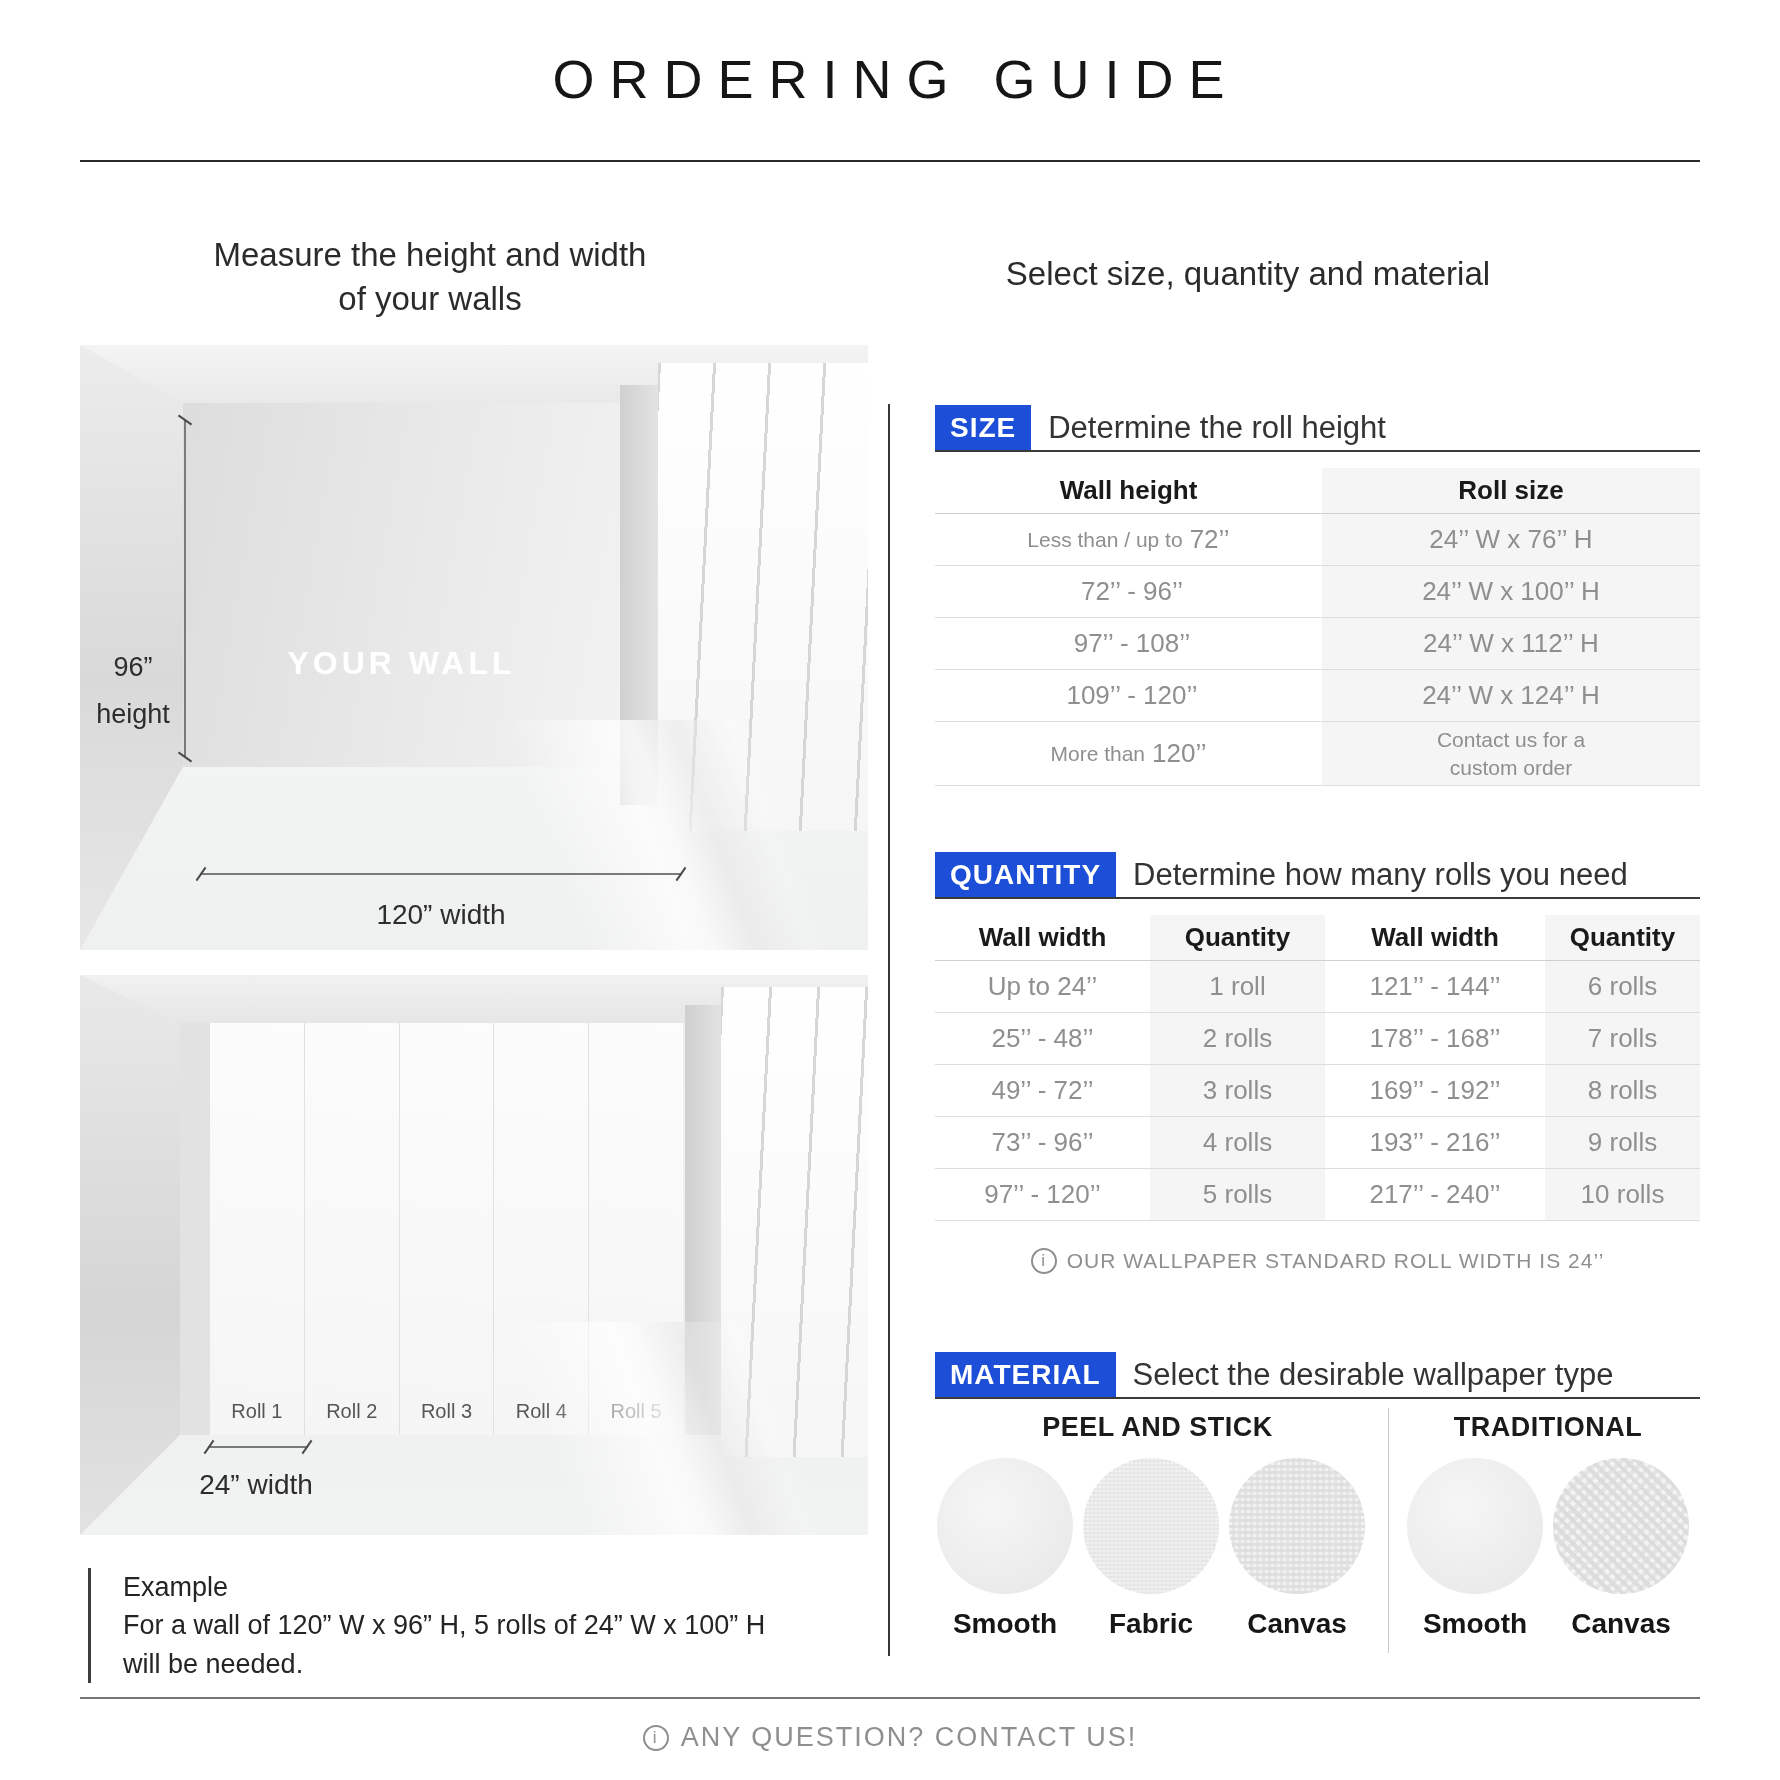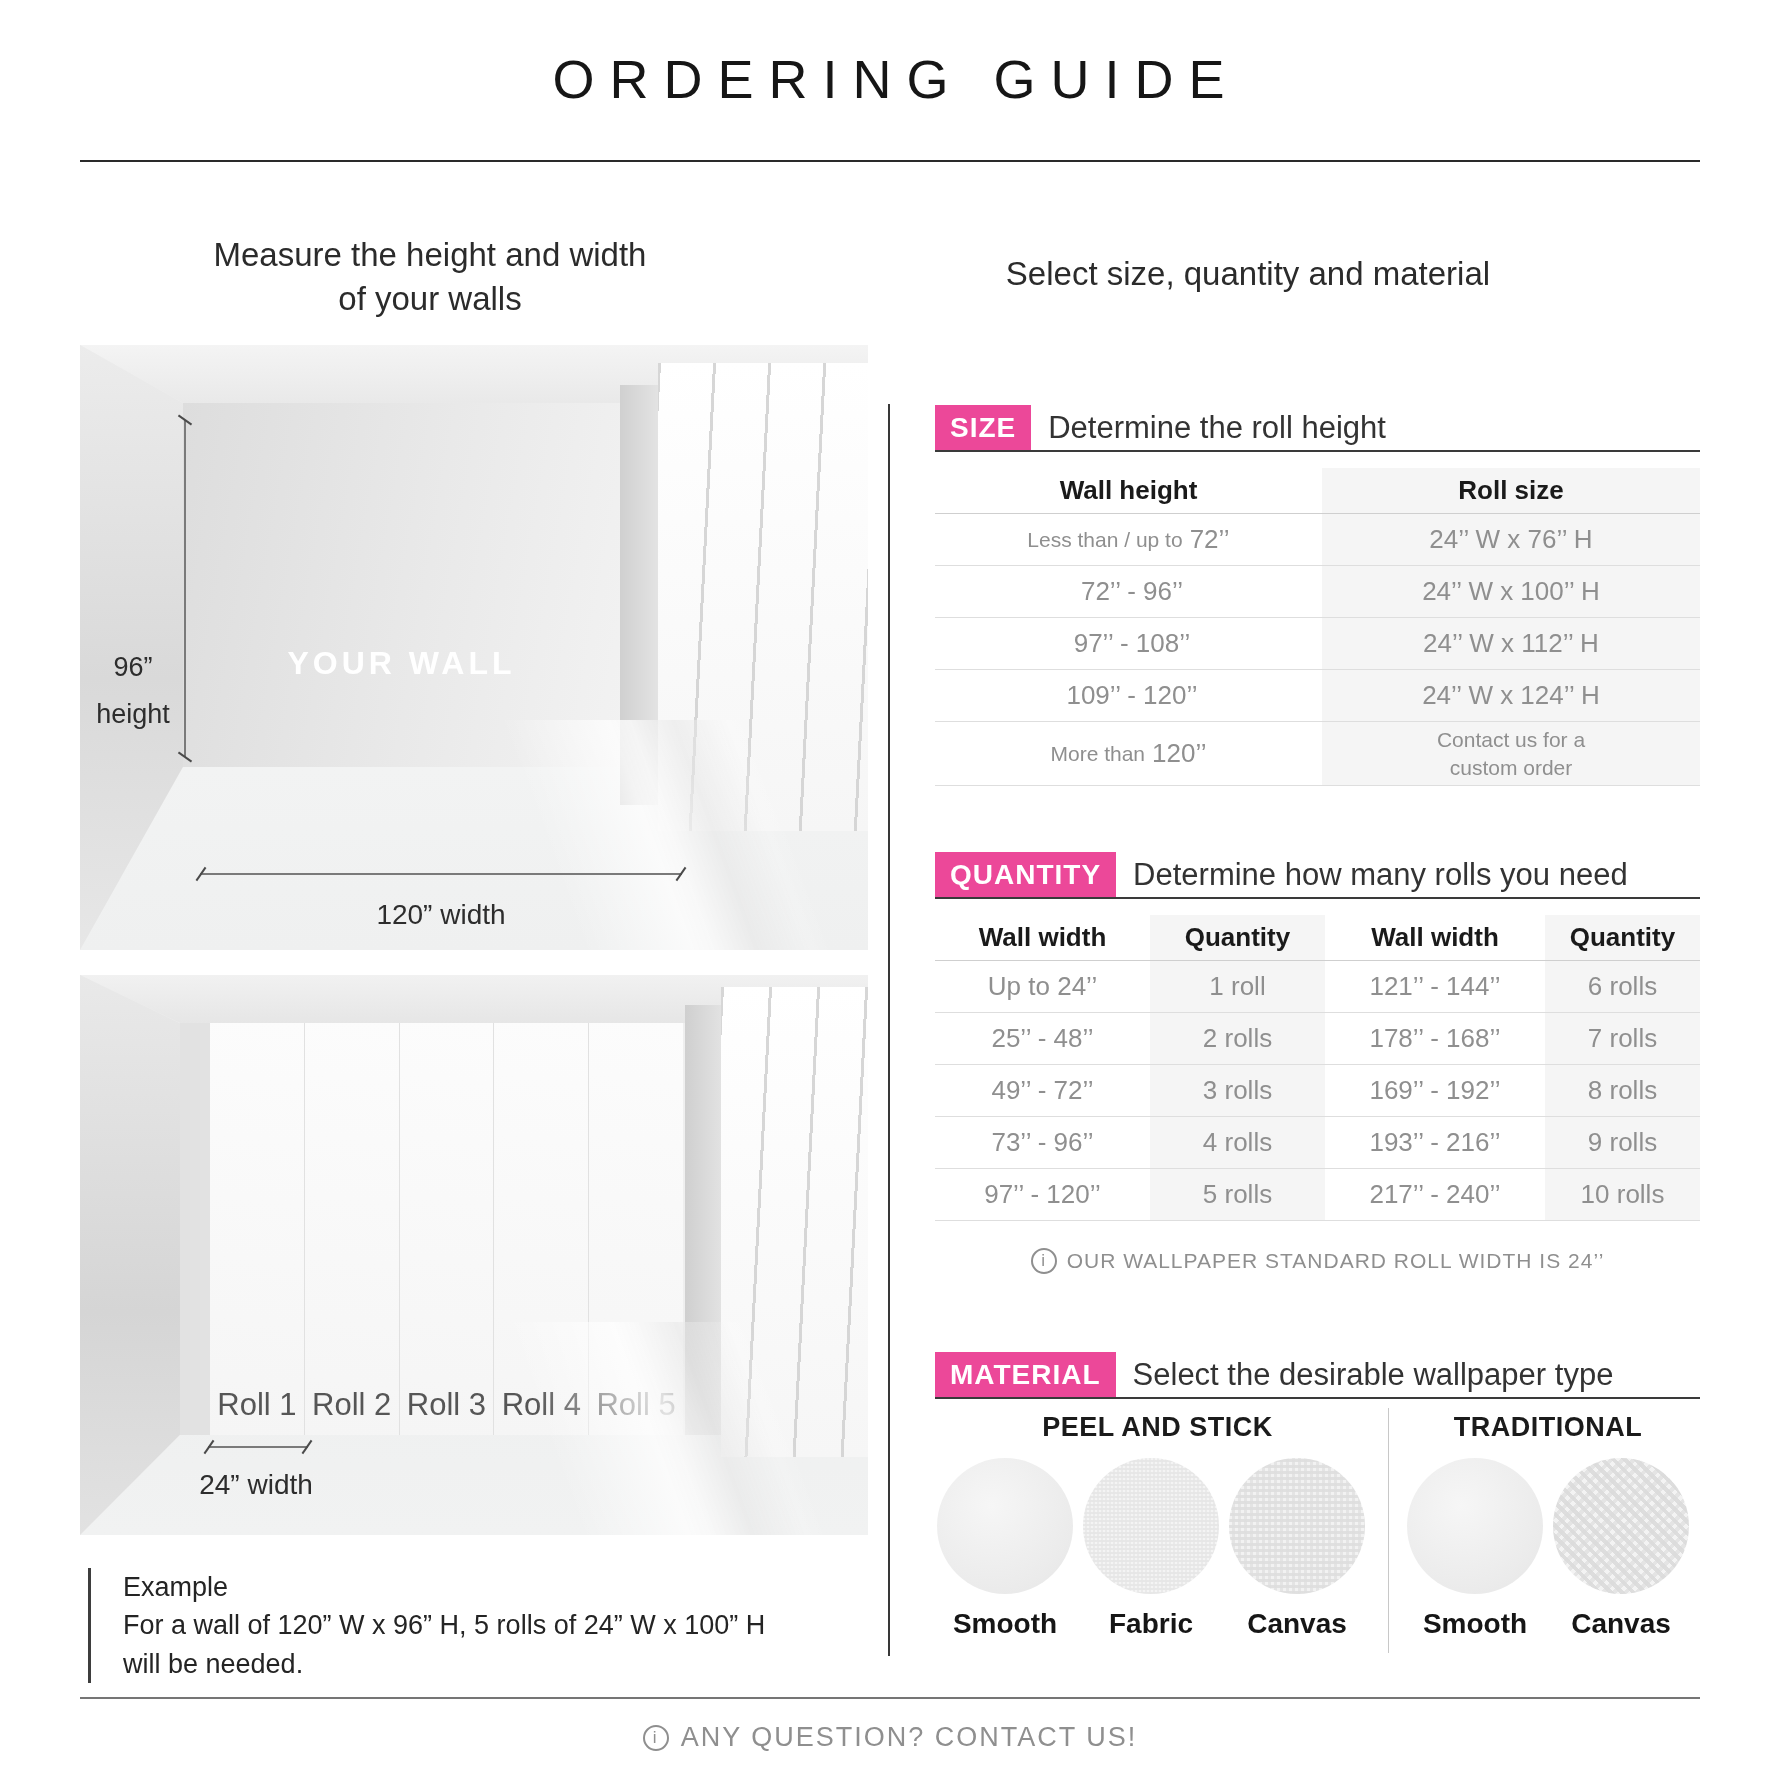--- a/index.html
+++ b/index.html
@@ -69,21 +69,21 @@
   .r2-glass { left:641px; top:12px; width:147px; height:470px;
               background:
                 repeating-linear-gradient(93deg, rgba(210,210,210,.9) 0 3px, rgba(0,0,0,0) 3px 48px),
                 linear-gradient(180deg,#ffffff,#f6f6f6); }
 
   .rolls { left:130px; top:48px; width:473px; height:412px; display:flex; }
   .roll  { flex:1; position:relative; border-right:1px solid #e1e1e1;
            background:linear-gradient(187deg,#fcfcfc,#f5f5f5); }
   .roll:last-child { border-right:none; }
   .roll-label { position:absolute; bottom:12px; left:0; right:0;
-                text-align:center; font-size:31px; color:#565656; }
+                text-align:center; font-size:20px; color:#565656; }
 
   
   .vmeasure { left:104px; top:75px; width:2px; height:337px; background:#7a7a7a; }
   .vmeasure::before, .vmeasure::after {
     content:""; position:absolute; left:-7px; width:16px; height:2px;
     background:#4a4a4a; transform:rotate(35deg); }
   .vmeasure::before { top:-1px; } .vmeasure::after { bottom:-1px; }
   .hmeasure { height:2px; background:#7a7a7a; }
   .hmeasure::before, .hmeasure::after {
     content:""; position:absolute; top:-7px; width:2px; height:16px;
@@ -103,21 +103,21 @@
   
   .example { left:88px; top:1568px; width:720px;
              border-left:3px solid #3e3e3e; padding-left:32px;
              font-size:27px; color:#242424; line-height:1.42; }
 
   
   .vrule { left:888px; top:404px; width:2px; height:1252px; background:#383838; }
 
   .sechead { left:935px; width:765px; height:47px;
              border-bottom:2px solid #3a3a3a; display:flex; align-items:stretch; }
-  .badge { background:#ec4899; color:#ffffff; font-size:28px; font-weight:bold;
+  .badge { background:#1d4ed8; color:#ffffff; font-size:28px; font-weight:bold;
            letter-spacing:1px; display:flex; align-items:center; padding:0 15px; }
   .sectitle { font-size:31px; color:#333333; display:flex; align-items:center; padding-left:17px; }
   .size-head { top:405px; } .qty-head { top:852px; } .mat-head { top:1352px; }
 
   .table { left:935px; width:765px; }
   .size-table { top:468px; } .qty-table { top:915px; }
   .thead { display:flex; height:46px; border-bottom:1px solid #cfcfcf;
            font-weight:bold; font-size:26px; color:#1a1a1a; }
   .trow  { display:flex; height:52px; border-bottom:1px solid #dedede;
            font-size:26px; color:#8f8f8f; }

